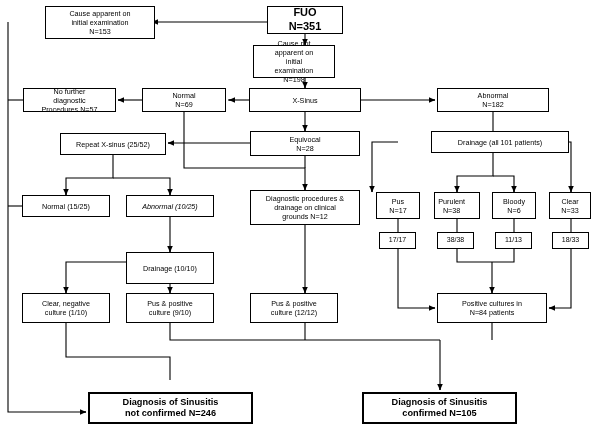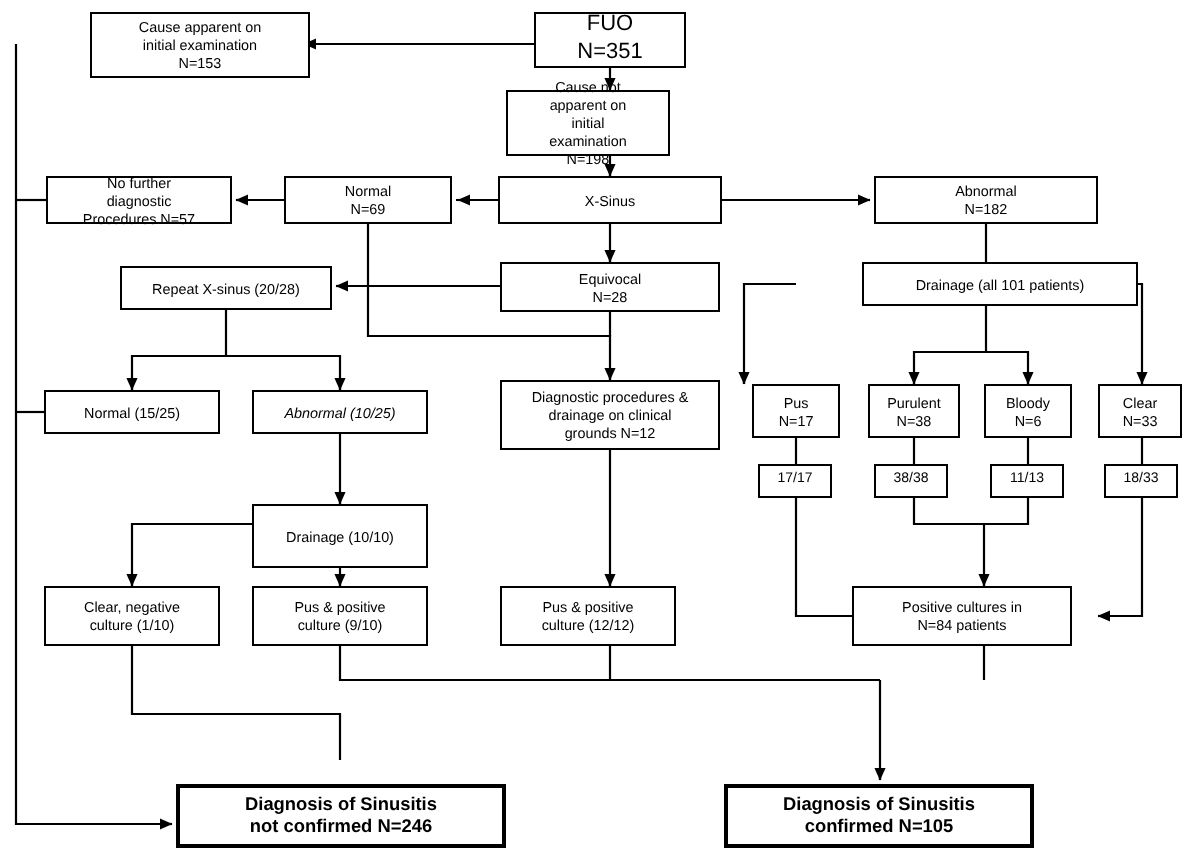--- a/index.html
+++ b/index.html
@@ -3,21 +3,21 @@
 <meta charset="utf-8">
 <style>
   html,body{margin:0;padding:0;background:#ffffff;}
   body{font-family:"Liberation Sans", sans-serif;}
   #canvas{position:relative;width:600px;height:429px;background:#fff;overflow:hidden;}
   #wires{position:absolute;left:0;top:0;width:600px;height:429px;}
   .node{position:absolute;box-sizing:border-box;border:1px solid #000;background:#fff;
         display:flex;align-items:center;justify-content:center;text-align:center;
         font-size:7.2px;line-height:1.25;color:#000;padding:1px 14px;}
   .node.bold{border-width:2px;font-weight:bold;font-size:9.2px;}
-  .node.big{font-weight:normal;font-size:11px;justify-content:center;}
+  .node.big{font-weight:bold;font-size:11px;justify-content:center;}
   .node.tiny{font-size:7px;}
   .node span{display:block;white-space:pre-line;}
 </style>
 </head>
 <body>
 
 <div id="canvas">
   <svg id="wires" viewBox="0 0 600 429">
     <defs>
       <marker id="arrowhead" markerWidth="7" markerHeight="7" refX="5.6" refY="2.6" orient="auto">
@@ -119,41 +119,41 @@
       </div>
       <div class="node" style="left: 437px; top: 88px; width: 112px; height: 24px;">
         <span>Abnormal
 N=182</span>
       </div>
       <div class="node" style="left: 250px; top: 131px; width: 110px; height: 25px;">
         <span>Equivocal
 N=28</span>
       </div>
       <div class="node" style="left: 60px; top: 133px; width: 106px; height: 22px;">
-        <span>Repeat X-sinus (20/28)</span>
+        <span>Repeat X-sinus (25/52)</span>
       </div>
       <div class="node" style="left: 431px; top: 131px; width: 138px; height: 22px;">
         <span>Drainage (all 101 patients)</span>
       </div>
       <div class="node" style="left: 22px; top: 195px; width: 88px; height: 22px;">
         <span>Normal (15/25)</span>
       </div>
       <div class="node" style="left: 126px; top: 195px; width: 88px; height: 22px; font-style: italic;">
         <span>Abnormal (10/25)</span>
       </div>
       <div class="node" style="left: 250px; top: 190px; width: 110px; height: 35px;">
         <span>Diagnostic procedures &amp;
 drainage on clinical
 grounds N=12</span>
       </div>
       <div class="node" style="left: 376px; top: 192px; width: 44px; height: 27px;">
         <span>Pus
 N=17</span>
       </div>
-      <div class="node" style="left: 434px; top: 192px; width: 46px; height: 27px;">
+      <div class="node" style="left: 434px; top: 192px; width: 46px; height: 27px; justify-content: flex-end;">
         <span>Purulent
 N=38</span>
       </div>
       <div class="node" style="left: 492px; top: 192px; width: 44px; height: 27px;">
         <span>Bloody
 N=6</span>
       </div>
       <div class="node" style="left: 549px; top: 192px; width: 42px; height: 27px;">
         <span>Clear
 N=33</span>
@@ -178,21 +178,21 @@
 culture (1/10)</span>
       </div>
       <div class="node" style="left: 126px; top: 293px; width: 88px; height: 30px;">
         <span>Pus &amp; positive
 culture (9/10)</span>
       </div>
       <div class="node" style="left: 250px; top: 293px; width: 88px; height: 30px;">
         <span>Pus &amp; positive
 culture (12/12)</span>
       </div>
-      <div class="node" style="left: 426px; top: 293px; width: 110px; height: 30px;">
+      <div class="node" style="left: 437px; top: 293px; width: 110px; height: 30px;">
         <span>Positive cultures in
 N=84 patients</span>
       </div>
       <div class="node bold" style="left: 88px; top: 392px; width: 165px; height: 32px;">
         <span>Diagnosis of Sinusitis
 not confirmed N=246</span>
       </div>
       <div class="node bold" style="left: 362px; top: 392px; width: 155px; height: 32px;">
         <span>Diagnosis of Sinusitis
 confirmed N=105</span>

